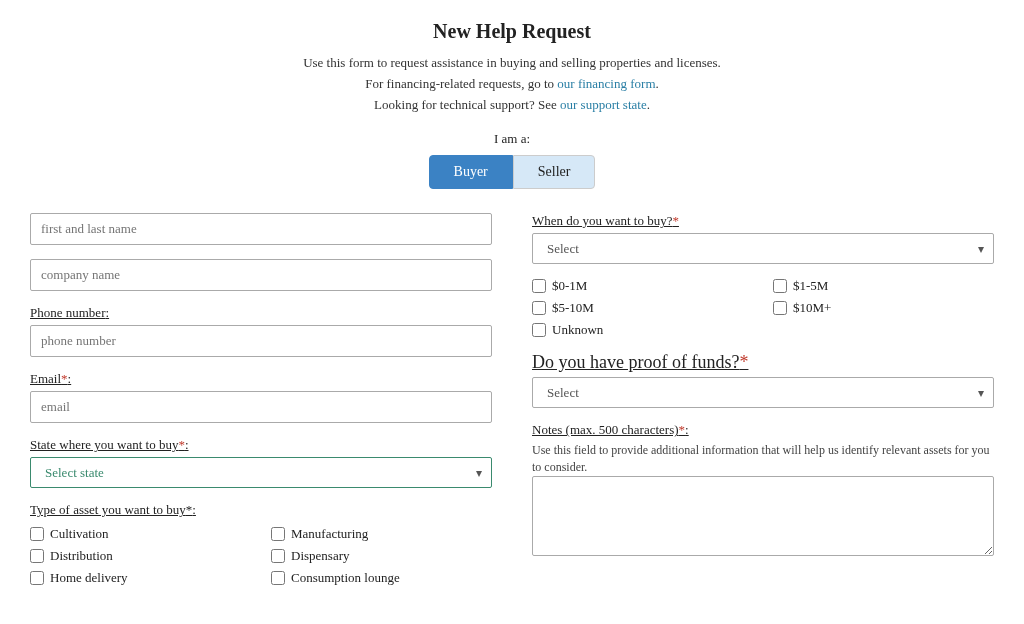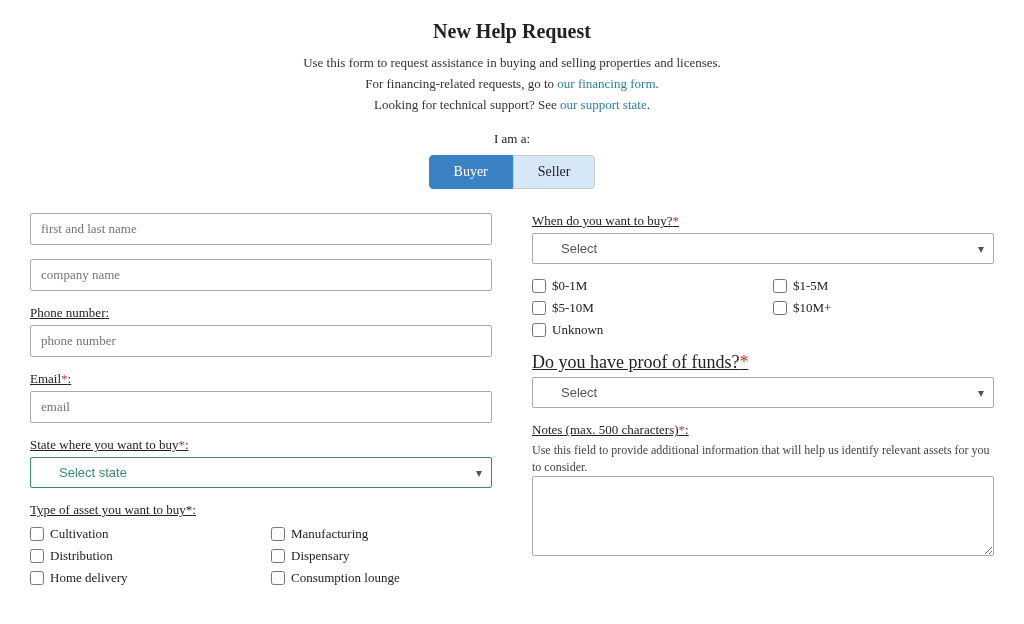--- a/index.html
+++ b/index.html
@@ -84,24 +84,24 @@
       padding: 7px 10px;
       border: 1px solid #aaa;
       font-size: 13px;
       font-family: inherit;
       color: #666;
       background: #fff;
       border-radius: 2px;
     }
     .select-input {
       width: 100%;
-      padding: 7px 28px;
+      padding: 7px 14px;
       border: 1px solid #aaa;
       font-size: 13px;
-      font-family: Liberation Sans, sans-serif;
+      font-family: Liberation Serif, serif;
       color: #555;
       background: #fff;
       border-radius: 2px;
       appearance: none;
       cursor: pointer;
     }
     .select-input.green-border {
       border-color: #3a8a6e;
       color: #3a8a6e;
     }

